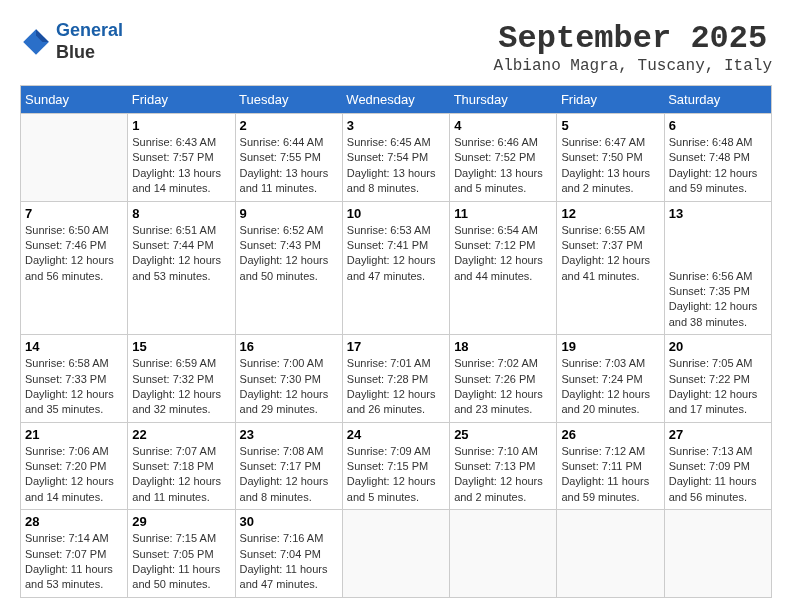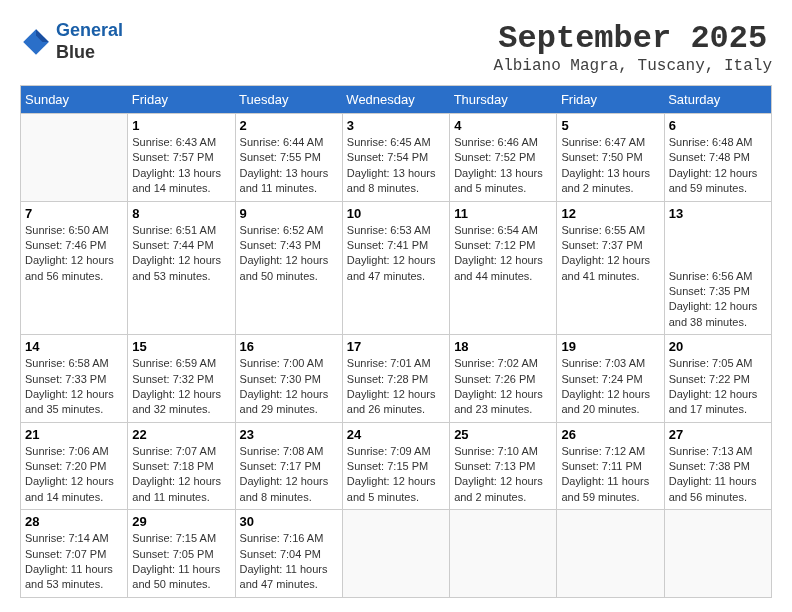--- a/index.html
+++ b/index.html
@@ -299,21 +299,21 @@
         <td>
           <span class="day-num">26</span>
           <div class="day-info" style="white-space: pre-line;">Sunrise: 7:12 AM
 Sunset: 7:11 PM
 Daylight: 11 hours
 and 59 minutes.</div>
         </td>
         <td>
           <span class="day-num">27</span>
           <div class="day-info" style="white-space: pre-line;">Sunrise: 7:13 AM
-Sunset: 7:38 PM
+Sunset: 7:09 PM
 Daylight: 11 hours
 and 56 minutes.</div>
         </td>
       </tr>
       <tr>
         <td>
           <span class="day-num">28</span>
           <div class="day-info" style="white-space: pre-line;">Sunrise: 7:14 AM
 Sunset: 7:07 PM
 Daylight: 11 hours

